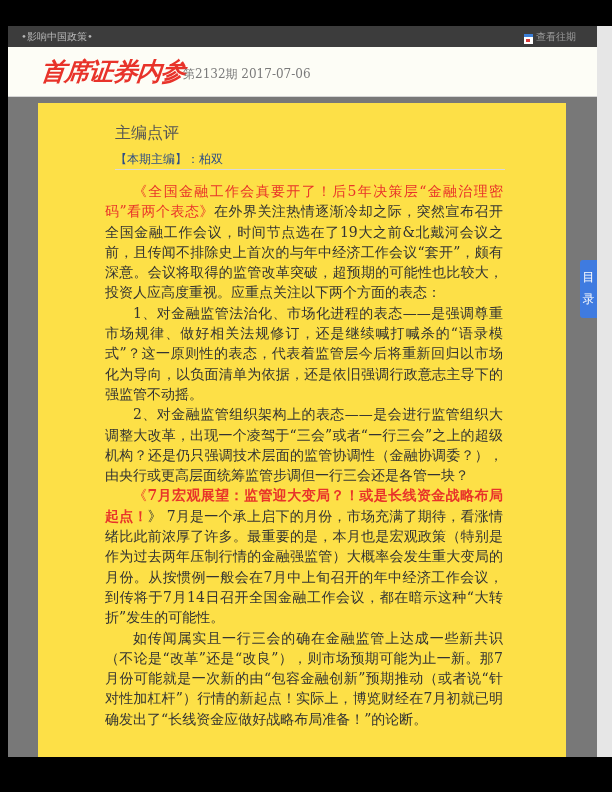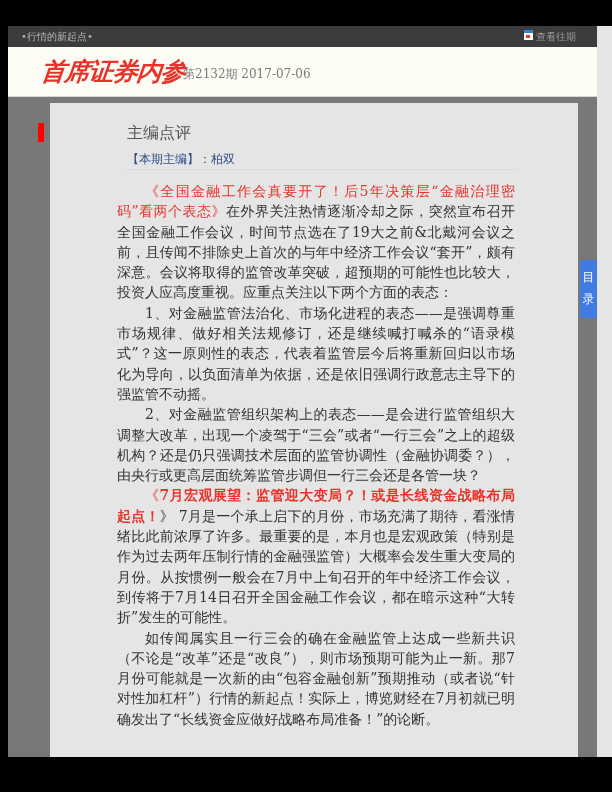--- a/index.html
+++ b/index.html
@@ -2,45 +2,45 @@
 <html><head>
 <meta charset="utf-8">
 <style>
   html, body { margin:0; padding:0; }
   body { width:612px; height:792px; background:#000; position:relative; overflow:hidden;
          font-family:"DejaVu Serif","Liberation Serif",serif; }
   .viewport { position:absolute; left:8px; top:26px; width:589px; height:731px; background:#787878; overflow:hidden; }
   .scroll-strip { position:absolute; left:597px; top:26px; width:15px; height:731px; background:#e6e6e6; }
   .topbar { position:absolute; left:0; top:0; width:589px; height:21px; background:#3c3c3c; }
   .topbar .slogan { position:absolute; left:13px; top:4px; font-size:10px; color:#b8b8b8; }
-  .topbar .past { position:absolute; right:21px; top:4px; font-size:10px; color:#9a9a9a; display:flex; align-items:flex-start; gap:3px; }
+  .topbar .past { position:absolute; right:21px; top:4px; font-size:10px; color:#9a9a9a; display:flex; align-items:flex-end; gap:3px; }
   .cal-icon { width:9px; height:10px; background:#fff; border-top:3px solid #3b7fd8; box-sizing:border-box; position:relative; }
   .cal-icon::after { content:""; position:absolute; left:2px; top:2px; width:4px; height:3px; background:#d93b3b; }
   .banner { position:absolute; left:0; top:21px; width:589px; height:49px; background:#fdfdf6; border-bottom:1px solid #d6d6d6; }
   .logo { position:absolute; left:33px; top:8px; font-family:"DejaVu Sans","Liberation Sans",sans-serif; font-weight:bold; font-style:italic;
           font-size:25px; color:#e8332a; letter-spacing:-1px; transform:skewX(-6deg); }
   .issue { position:absolute; left:175px; top:19px; font-size:12px; color:#7a7a7a;text-align:center; }
-  .card { position:absolute; left:42px; top:77px; width:528px; height:660px; background:#e5e5e5; }
+  .card { position:absolute; left:30px; top:77px; width:528px; height:660px; background:#fde047; }
   .marker { position:absolute; left:30px; top:97px; width:6px; height:19px; background:#ff0000; }
   .section-title { position:absolute; left:77px; top:20px; font-size:16px; color:#555; font-family:"DejaVu Sans","Liberation Sans",sans-serif; }
   .editor { position:absolute; left:77px; top:48px; font-size:12px; color:#2e4f86; }
   .rule { position:absolute; left:77px; top:66px; width:390px; height:1px; background:#dadada; }
   .body { position:absolute; left:67px; top:78px; width:398px; font-size:14px; line-height:20.3px; color:#333; }
   .body p { margin:0; text-indent:2em; text-align:justify; }
   .body .red { color:#e8332a; }
   .body .hl { color:#e8332a; font-weight:bold;margin-top:47px; }
   .toc-tab { position:absolute; left:580px; top:260px; width:17px; height:58px; background:#3f7be0; border-radius:3px 0 0 3px;
              color:#fff; font-size:12px; font-family:"DejaVu Sans","Liberation Sans",sans-serif; text-align:center; line-height:22px; padding-top:6px; box-sizing:border-box; }
 </style>
 </head>
 <body>
 
 <div class="viewport">
   <div class="topbar">
-    <span class="slogan">•行情的新起点•</span>
+    <span class="slogan">•影响中国政策•</span>
     <span class="past">
       <span class="cal-icon"></span>
       <span>查看往期</span>
     </span>
   </div>
 
   <div class="banner">
     <span class="logo">首席证券内参</span>
     <span class="issue">第2132期 2017-07-06</span>
   </div>

